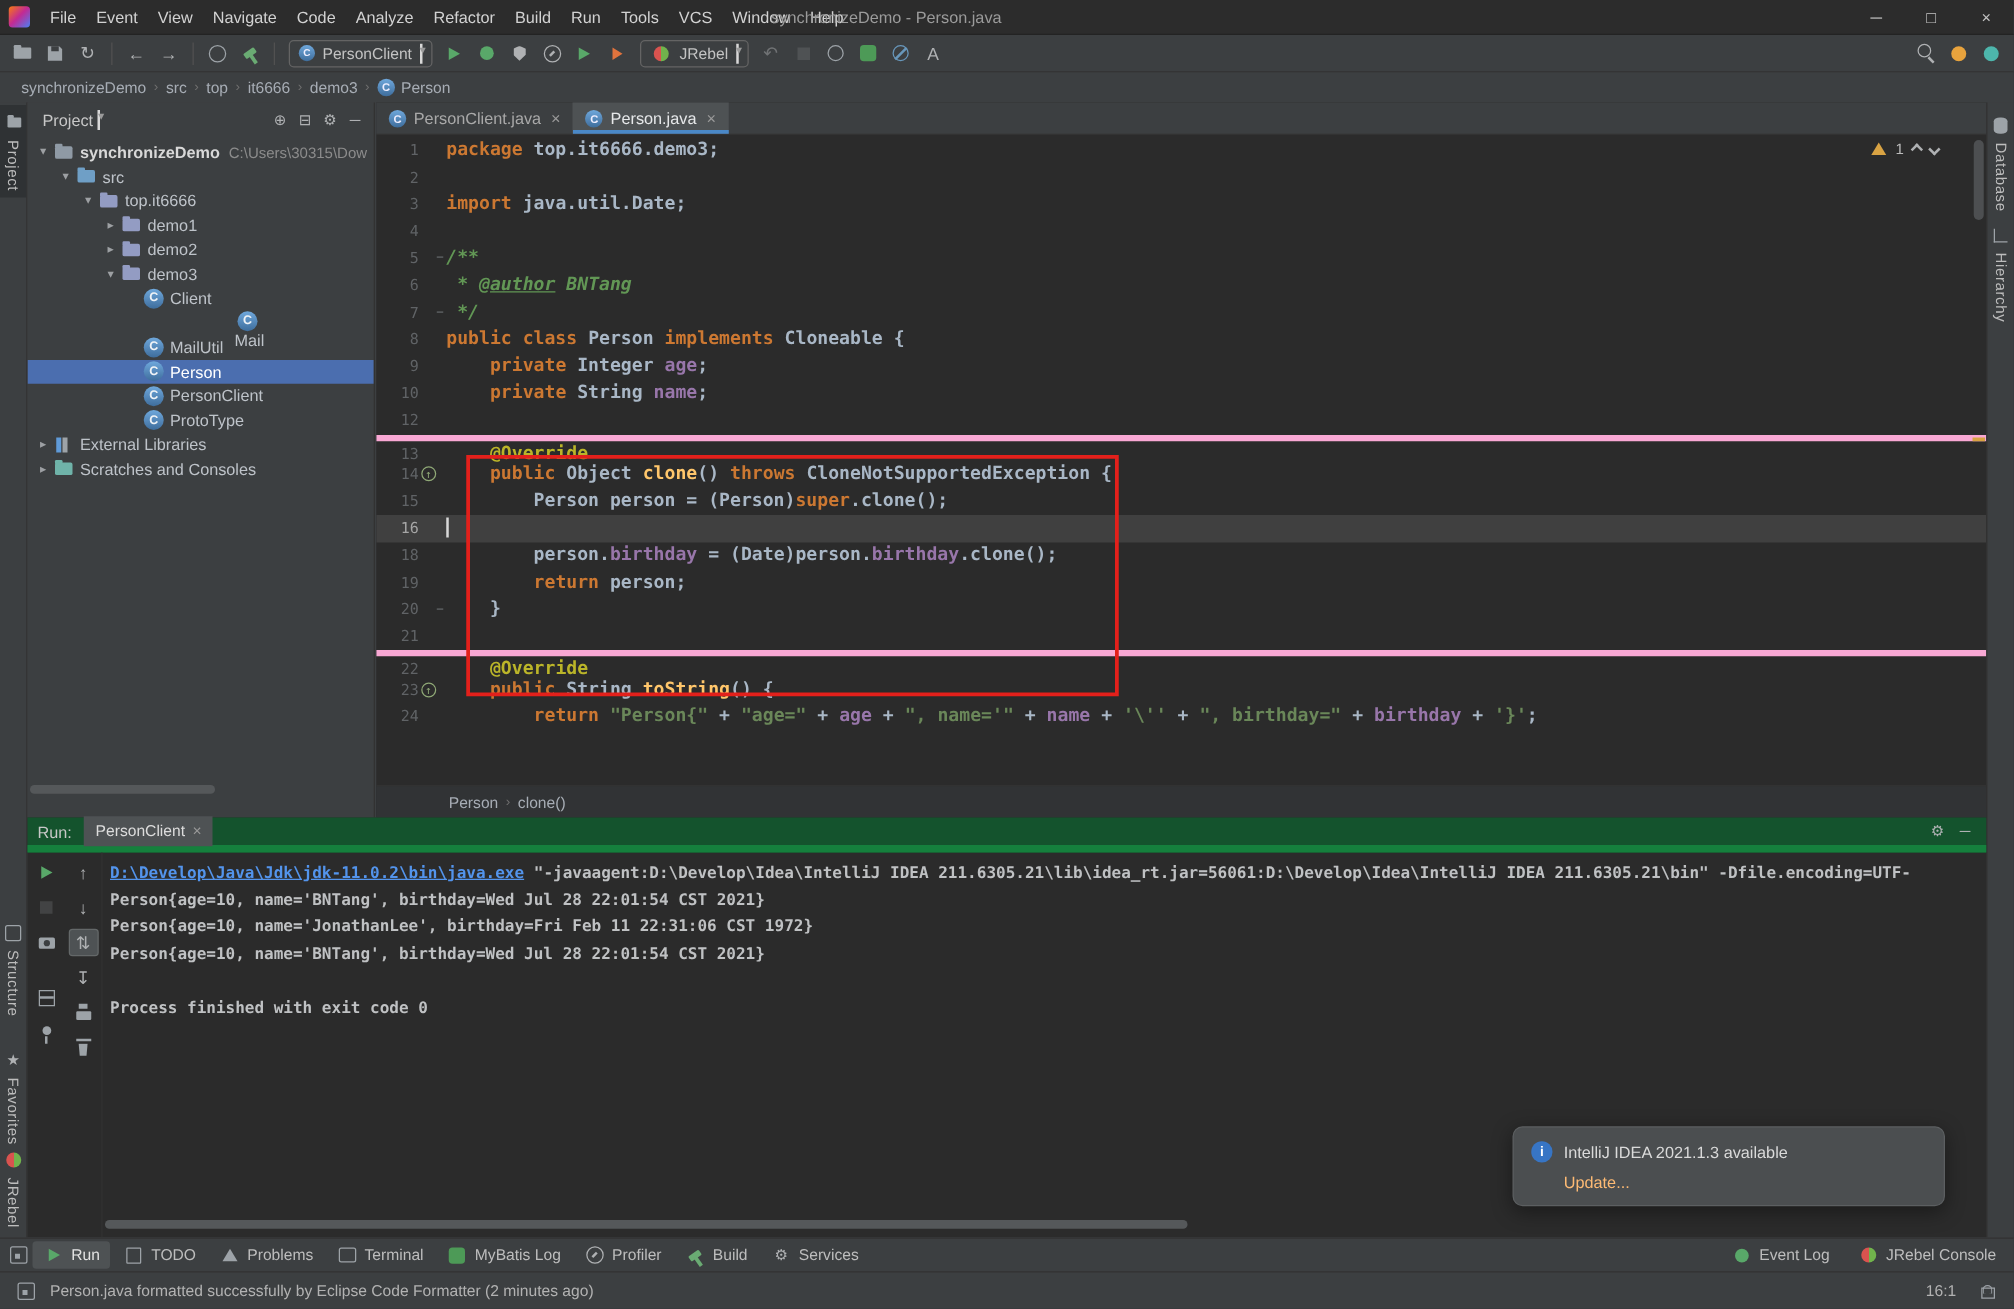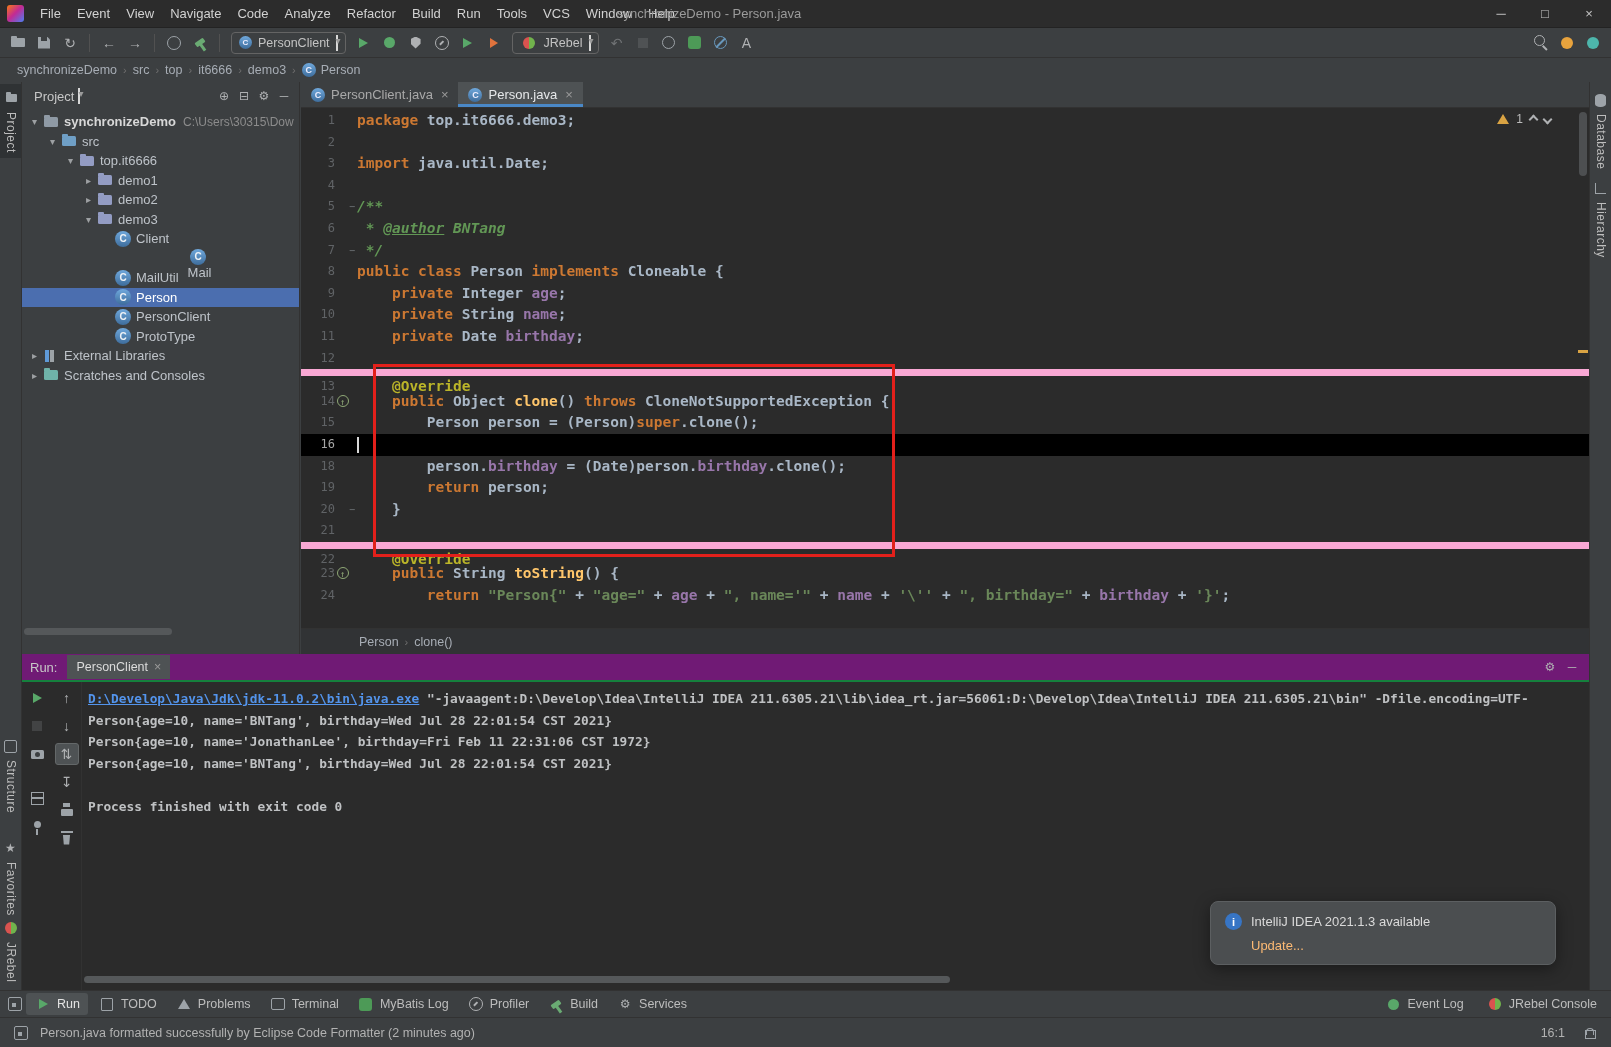--- a/index.html
+++ b/index.html
@@ -117,22 +117,22 @@
   .pp-hthumb{position:absolute;left:2px;top:546px;width:148px;height:7px;border-radius:4px;background:#55585a;}
 
   
   .editor{position:absolute;left:301px;top:82px;width:1288px;height:572px;background:#2b2b2b;}
   .tabbar{height:26px;background:#3c3f41;border-bottom:1px solid #323232;display:flex;}
   .etab{display:flex;align-items:center;gap:6px;padding:0 10px;font-size:13px;color:#a9a9a9;}
   .etab.active{background:#4e5254;color:#e6e8ea;box-shadow:inset 0 -3px 0 #4a88c7;}
   .etab .x{color:#9a9a9a;font-size:13px;margin-left:2px;}
   .codewrap{position:absolute;top:26px;left:0;right:0;height:520px;overflow:hidden;padding-top:2px;}
   .cl{position:relative;height:21.6px;display:flex;font-family:"DejaVu Sans Mono","Liberation Mono",monospace;font-size:14.5px;font-weight:bold;line-height:21.6px;}
-  .cl.cur{background:#000000;}
-  .cl.sep{border-top:7px solid #f9a8d4;justify-content:flex-end;}
+  .cl.cur{background:#404040;}
+  .cl.sep{border-top:5px solid #f9a8d4;justify-content:flex-end;}
   .ln{width:34px;text-align:right;color:#606366;font-size:12px;font-weight:normal;flex:none;line-height:21.6px;}
   .cl.cur .ln{color:#a6a6a6;}
   .gut{width:22px;flex:none;position:relative;}
   .ct{flex:1;color:#a9b7c6;white-space:pre;}
   .kw{color:#cc7832;} .pl{color:#a9b7c6;} .fld{color:#9876aa;} .mth{color:#ffc66b;}
   .anno{color:#bbb529;} .str{color:#6a8759;} .cmt{color:#808080;font-style:italic;}
   .doc{color:#629755;font-style:italic;} .doctag{color:#629755;font-style:italic;font-weight:bold;text-decoration:underline;}
   .docit{color:#629755;font-style:italic;font-weight:bold;}
   .ovr{position:absolute;left:2px;top:4px;width:12px;height:12px;border-radius:50%;border:1.2px solid #8fa876;}
   .ovr::before{content:"↑";position:absolute;left:2px;top:-4px;font-size:9px;color:#8fa876;font-weight:normal;}
@@ -143,21 +143,21 @@
   .warn-tri{width:0;height:0;border-left:6px solid transparent;border-right:6px solid transparent;border-bottom:10px solid #d9a343;}
   .insp .cnt{font-size:12px;color:#bbb;}
   .chv{width:7px;height:7px;border-left:2px solid #afb1b3;border-top:2px solid #afb1b3;display:inline-block;}
   .chv.up{transform:rotate(45deg);} .chv.down{transform:rotate(225deg);}
   .ed-vthumb{position:absolute;right:2px;top:30px;width:8px;height:64px;background:#4d4f51;border-radius:4px;z-index:3;}
   .stripe-warn{position:absolute;right:1px;top:268px;width:10px;height:3px;background:#d9a343;z-index:3;}
   .ed-crumb{position:absolute;bottom:0;left:0;right:0;height:26px;background:#313335;border-top:1px solid #323232;display:flex;align-items:center;padding-left:58px;font-size:12.5px;color:#a7adb5;gap:6px;}
 
   
   .runpanel{position:absolute;left:22px;top:654px;width:1567px;height:336px;background:#2b2b2b;}
-  .run-header{height:28px;background:#701a75;display:flex;align-items:center;padding:0 8px;gap:10px;border-bottom:2px solid #15803d;}
+  .run-header{height:28px;background:#14532d;display:flex;align-items:center;padding:0 8px;gap:10px;border-bottom:6px solid #15803d;}
   .run-label{font-size:13px;color:#c7c7c7;}
   .run-tab{height:24px;background:#4e5254;display:flex;align-items:center;padding:0 9px;font-size:12.5px;color:#dcdcdc;gap:6px;}
   .run-tab .x{color:#9a9a9a;}
   .run-hdr-icons{margin-left:auto;display:flex;gap:4px;}
   .run-colA{position:absolute;left:0;top:28px;width:30px;bottom:0;display:flex;flex-direction:column;align-items:center;padding-top:5px;gap:6px;}
   .run-colB{position:absolute;left:30px;top:28px;width:30px;bottom:0;display:flex;flex-direction:column;align-items:center;padding-top:5px;gap:6px;border-right:1px solid #323232;}
   .gap-up{margin-top:16px;}
   .console{position:absolute;left:66px;top:34px;right:4px;bottom:22px;font-family:"DejaVu Sans Mono","Liberation Mono",monospace;font-size:12.8px;font-weight:bold;line-height:21.5px;color:#bfc1c3;white-space:pre;overflow:hidden;}
   .console .link{color:#5394ec;text-decoration:underline;}
   .console-hthumb{position:absolute;left:62px;bottom:7px;width:866px;height:7px;border-radius:4px;background:#55585a;}
@@ -450,25 +450,20 @@
           <span class="ln">9</span>
           <span class="gut"></span>
           <span class="ct"><span class="pl">    </span><span class="kw">private </span><span class="pl">Integer </span><span class="fld">age</span><span class="pl">;</span></span>
         </div>
         <div class="cl">
           <span class="ln">10</span>
           <span class="gut"></span>
           <span class="ct"><span class="pl">    </span><span class="kw">private </span><span class="pl">String </span><span class="fld">name</span><span class="pl">;</span></span>
         </div>
         <div class="cl">
-          <span class="ln">11</span>
-          <span class="gut"></span>
-          <span class="ct"><span class="pl">    </span><span class="kw">private </span><span class="pl">Date </span><span class="fld">birthday</span><span class="pl">;</span></span>
-        </div>
-        <div class="cl">
           <span class="ln">12</span>
           <span class="gut"></span>
           <span class="ct"></span>
         </div>
         <div class="cl sep">
           <span class="ln">13</span>
           <span class="gut"></span>
           <span class="ct"><span class="pl">    </span><span class="anno">@Override</span></span>
         </div>
         <div class="cl">

